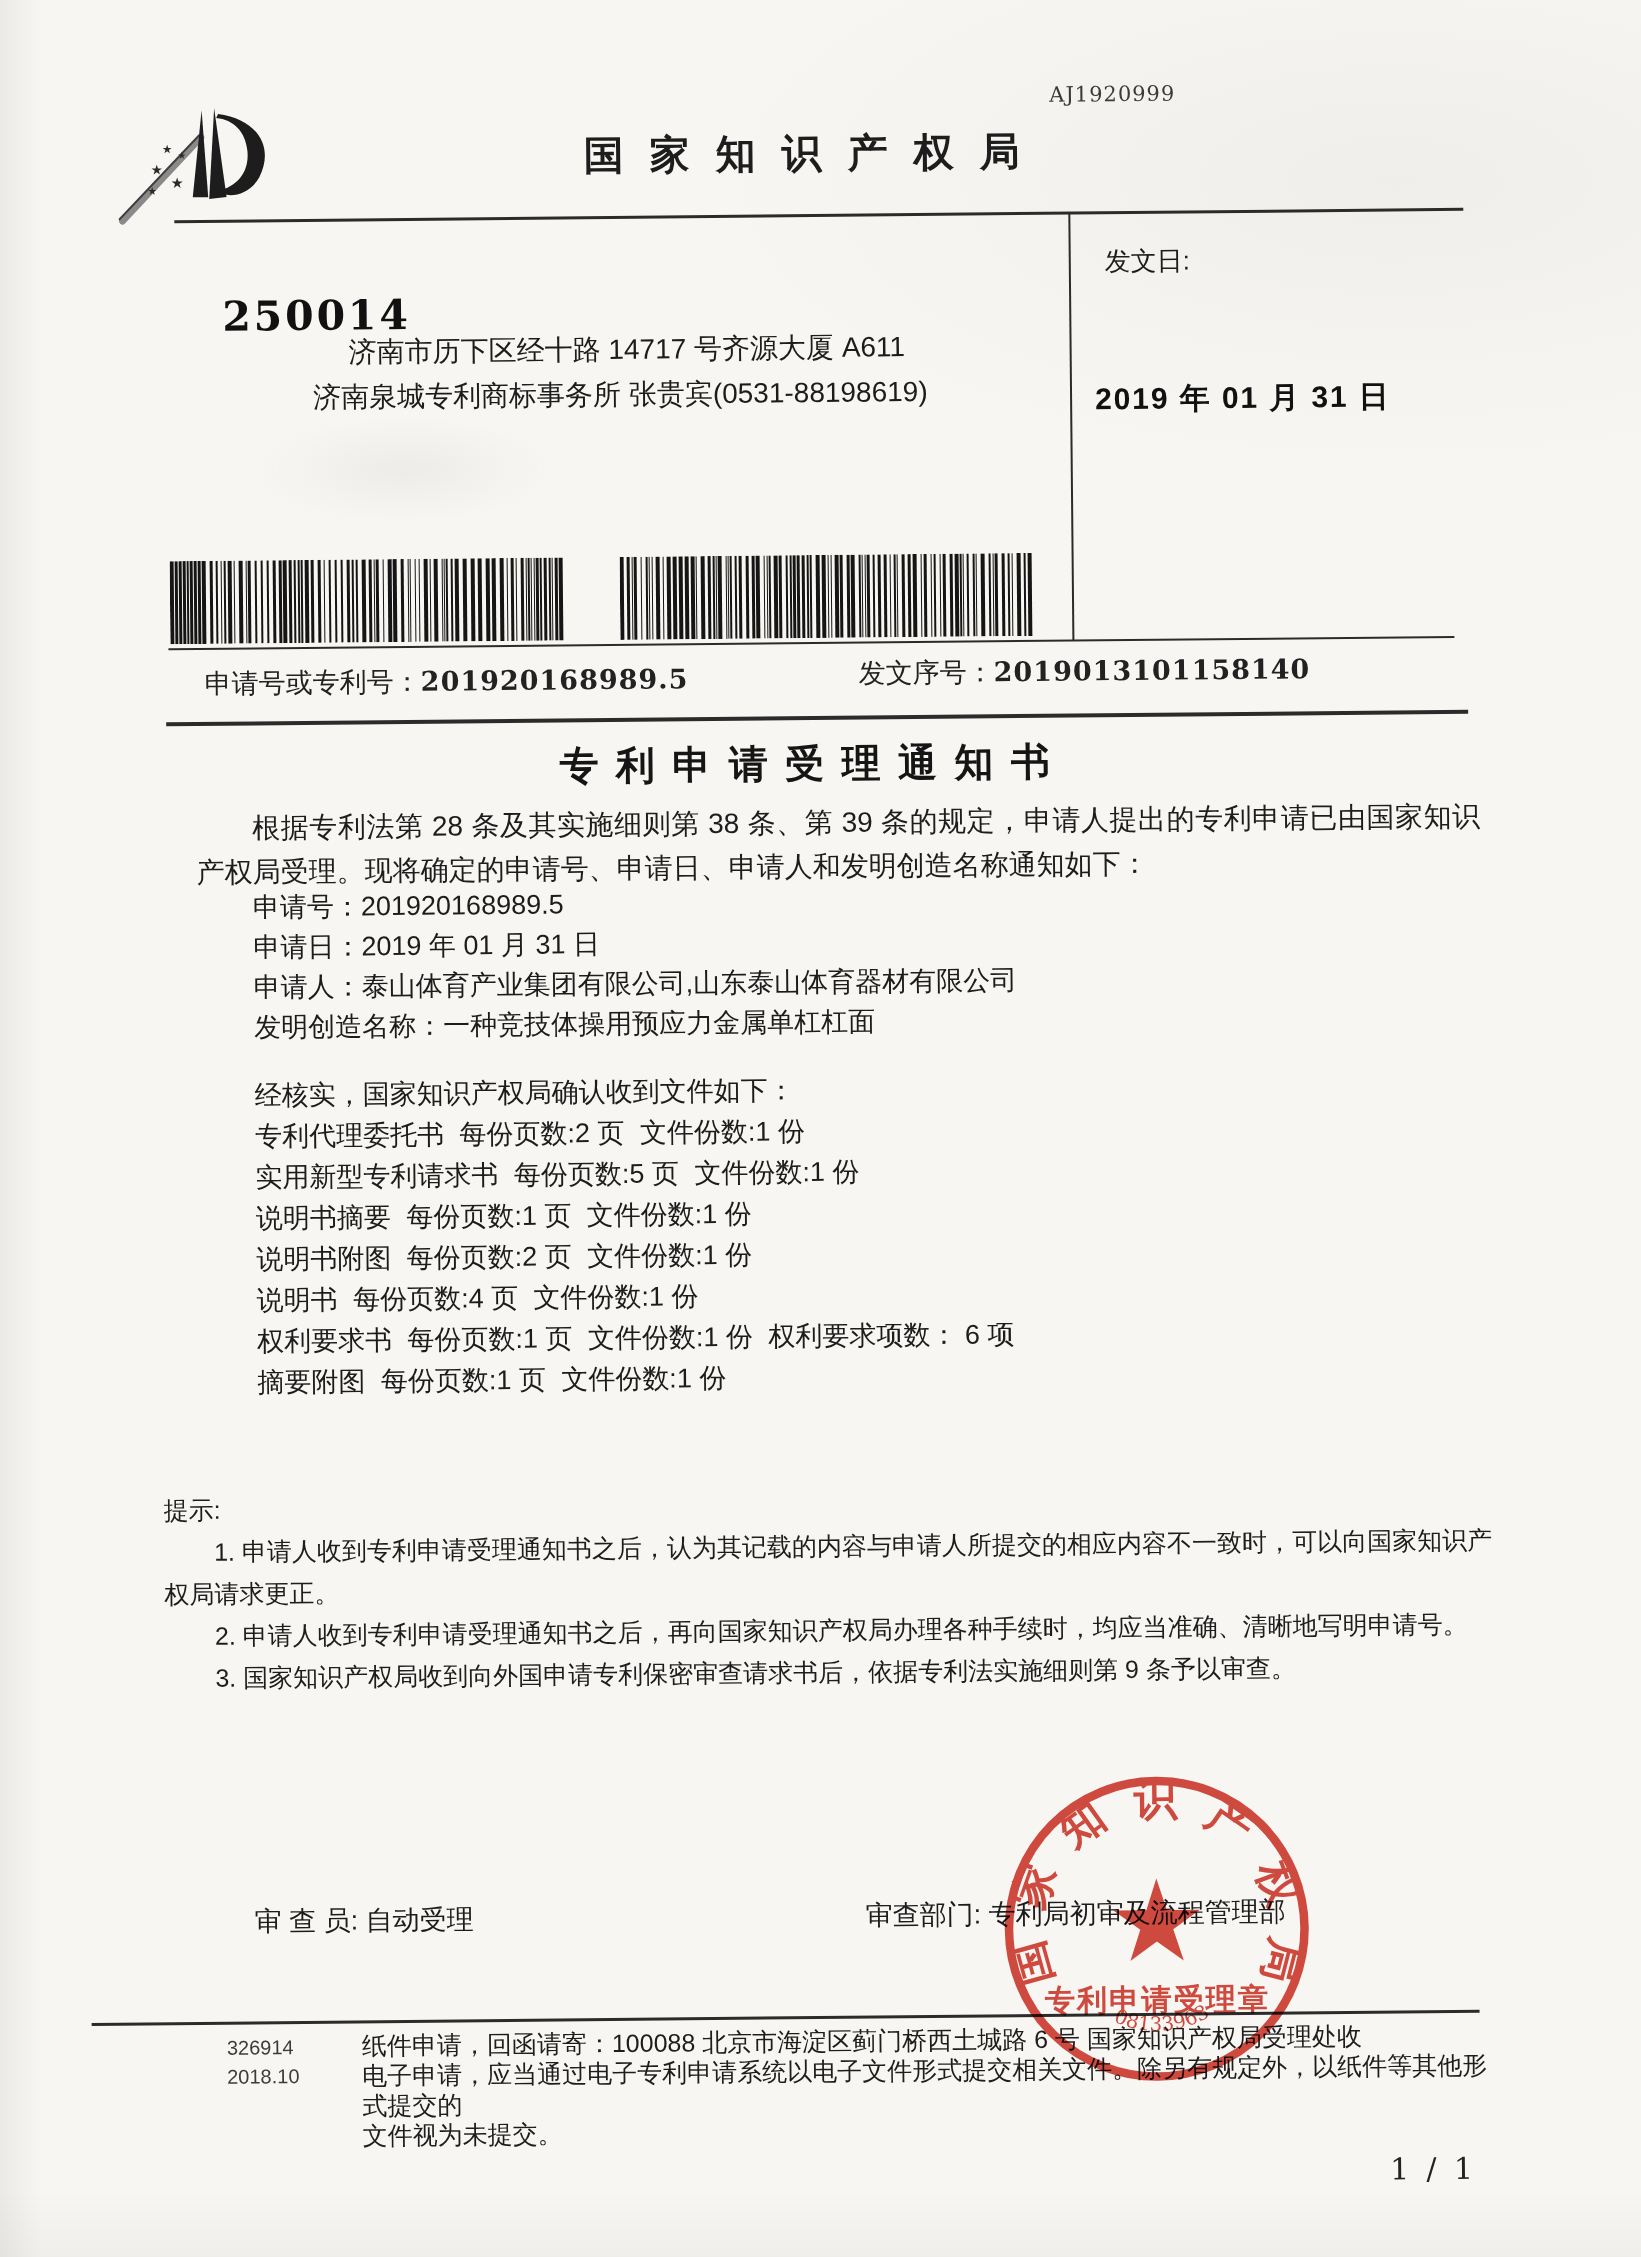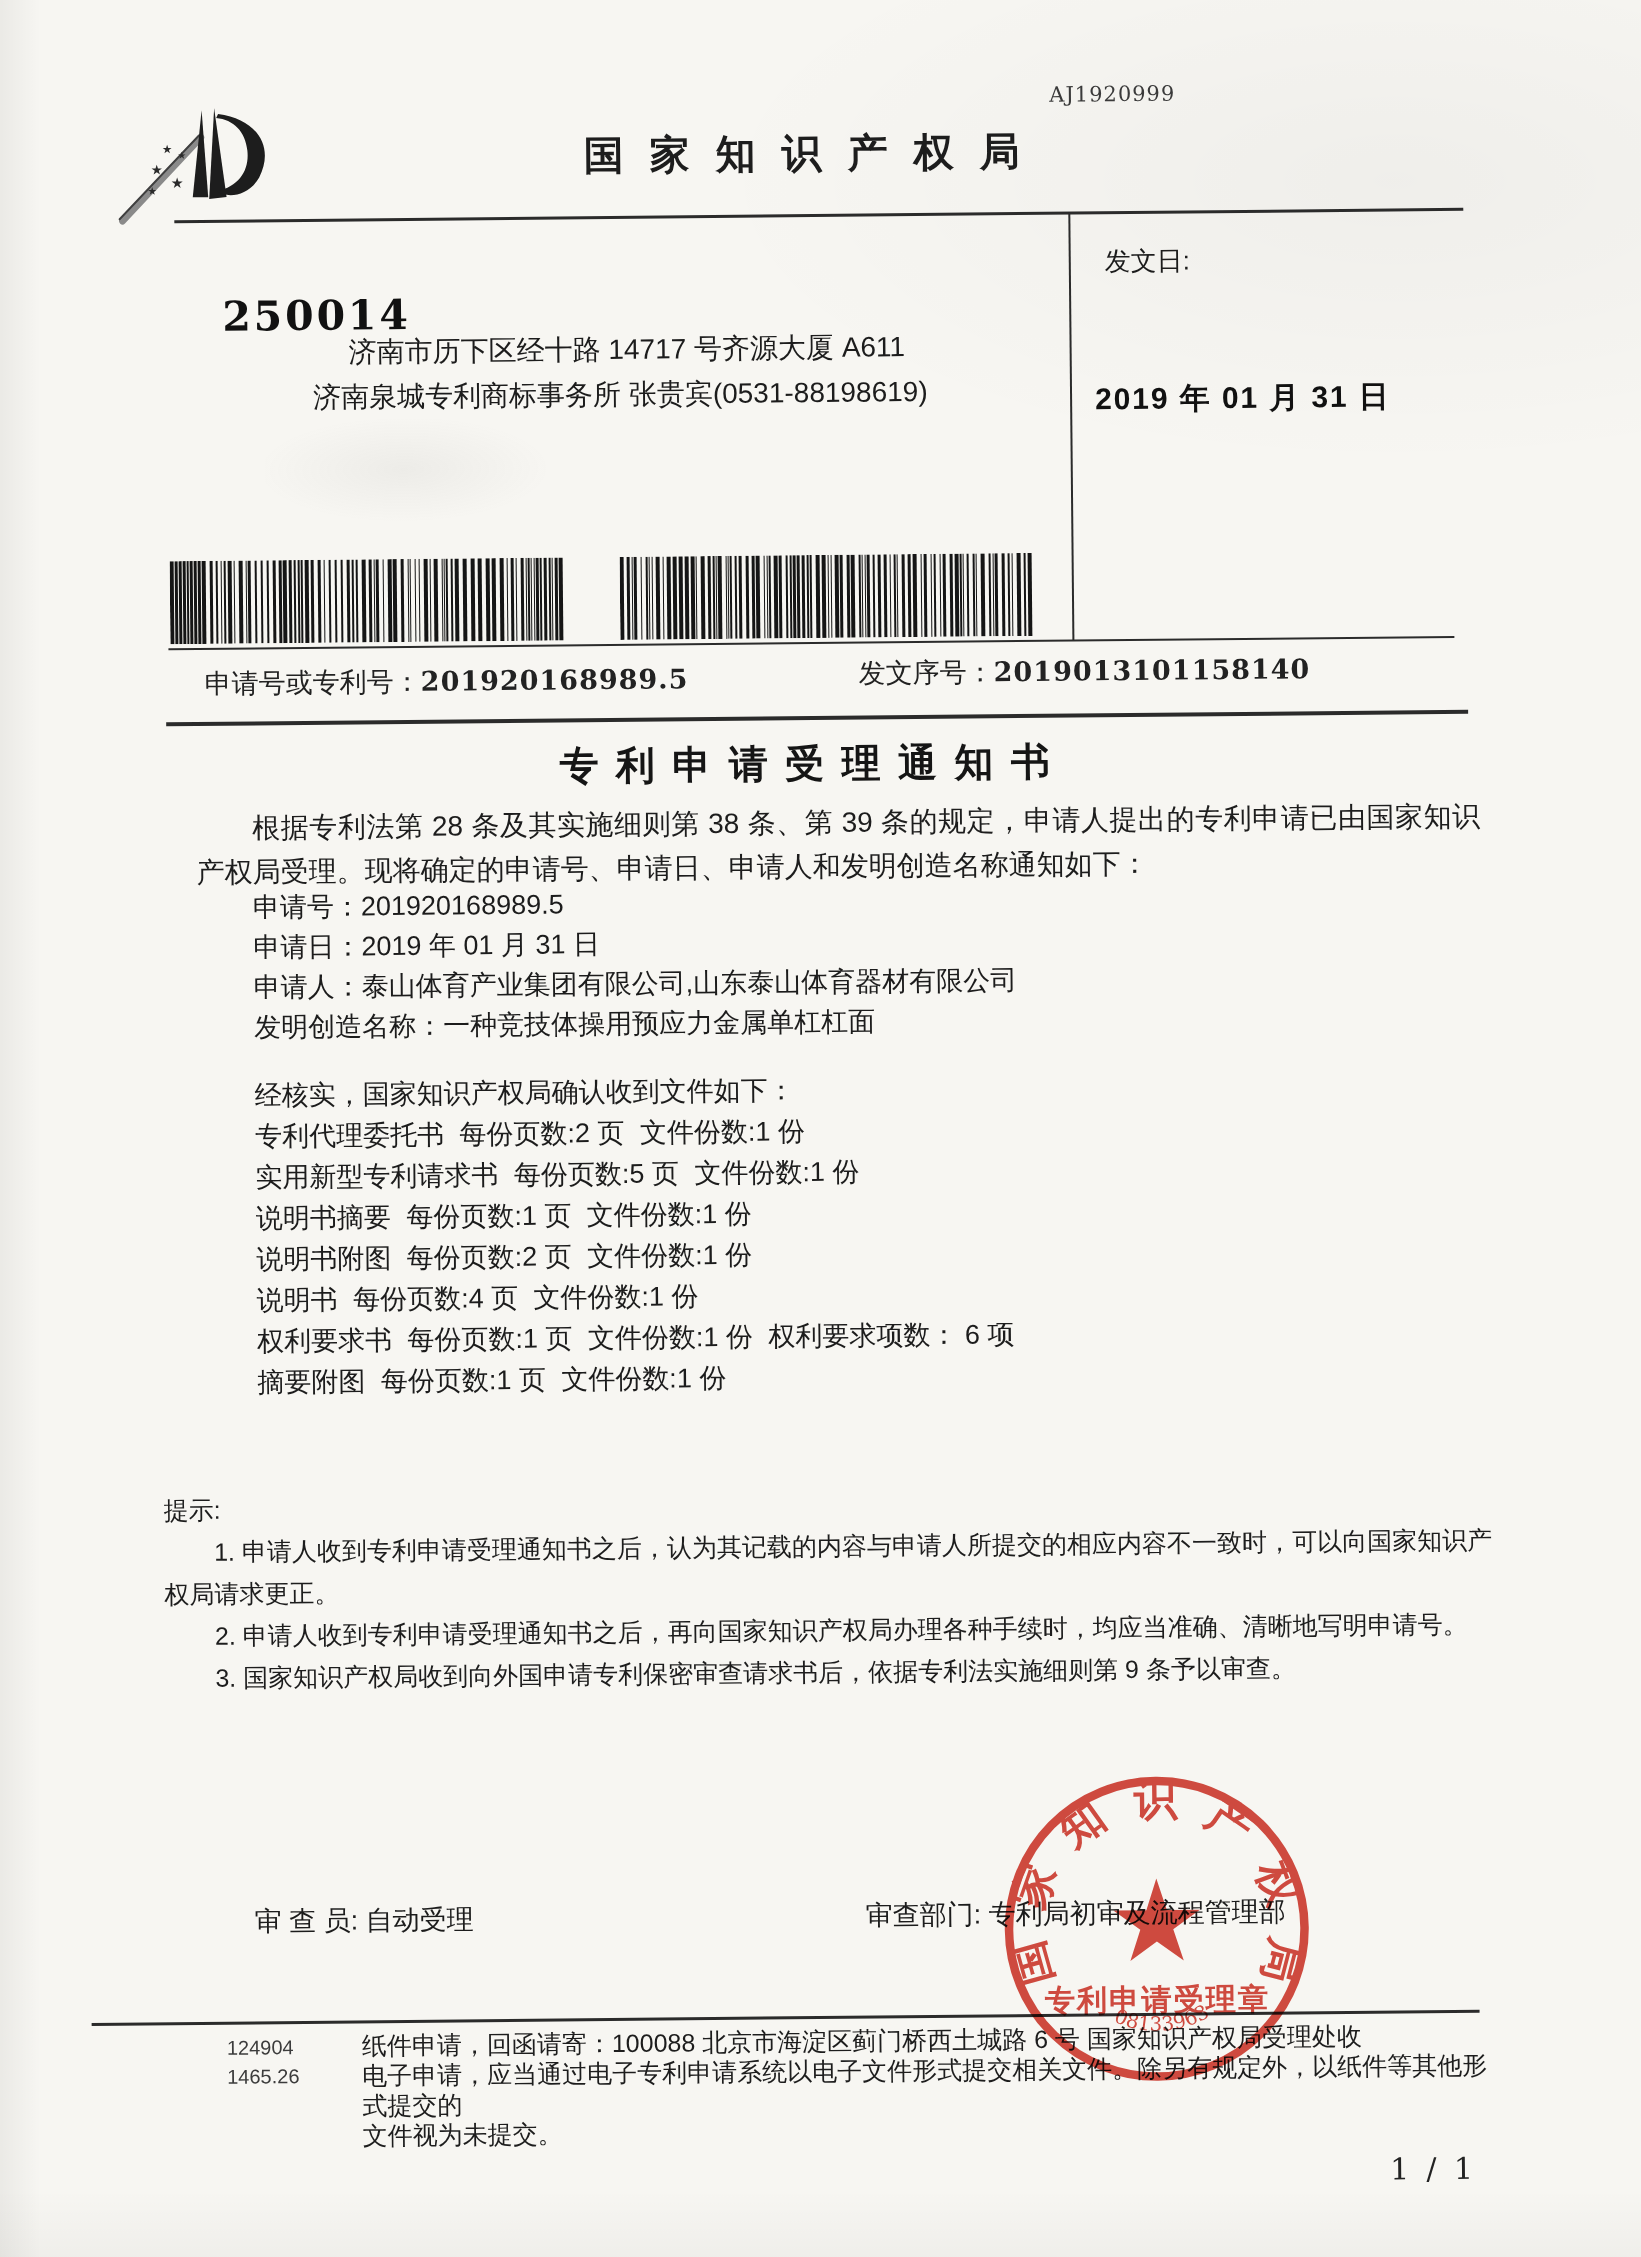--- a/index.html
+++ b/index.html
@@ -308,22 +308,22 @@
       <div class="tip">3. 国家知识产权局收到向外国申请专利保密审查请求书后，依据专利法实施细则第 9 条予以审查。</div>
     </div>
 
     <div class="abs sig-row">
       <div class="sig-examiner"><span>审 查 员:</span> <span>自动受理</span></div>
       <div class="sig-dept"><span>审查部门:</span> <span>专利局初审及流程管理部</span></div>
     </div>
 
     <div class="rule footer-rule"></div>
     <div class="abs form-no">
-      <div>124904</div>
-      <div>1465.26</div>
+      <div>326914</div>
+      <div>2018.10</div>
     </div>
     <div class="abs footer-text">
       <div>纸件申请，回函请寄：100088 北京市海淀区蓟门桥西土城路 6 号  国家知识产权局受理处收</div>
       <div>电子申请，应当通过电子专利申请系统以电子文件形式提交相关文件。除另有规定外，以纸件等其他形式提交的</div>
       <div>文件视为未提交。</div>
     </div>
     <div class="abs page-no num">1 / 1</div>
 
     <svg class="abs stamp" viewBox="0 0 340 340">
       <circle cx="170" cy="170" r="156" fill="none" stroke="#c9372b" stroke-width="9"></circle>

